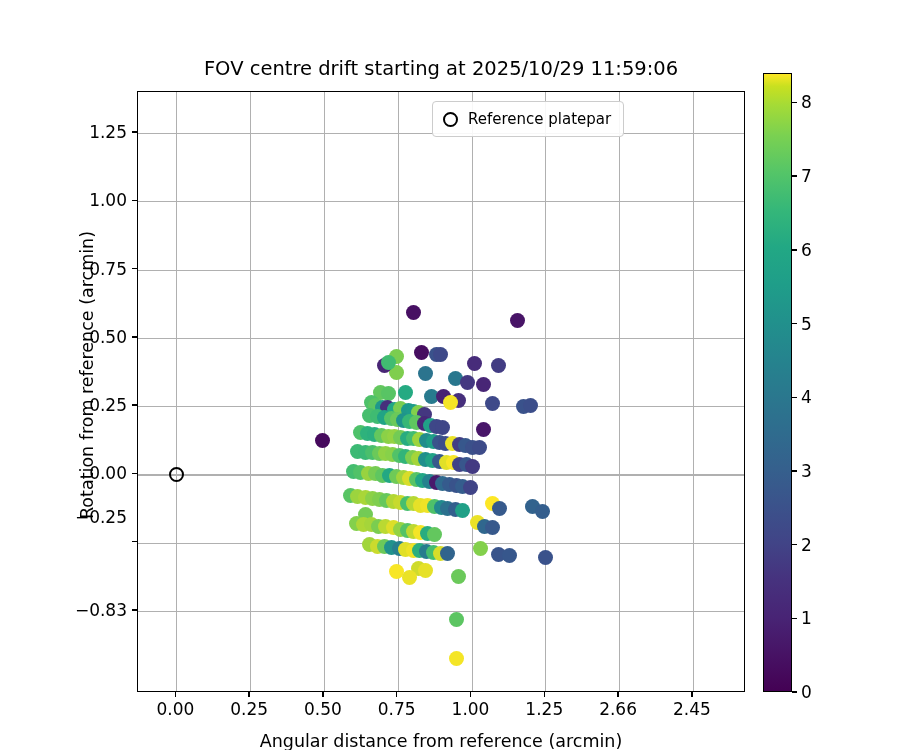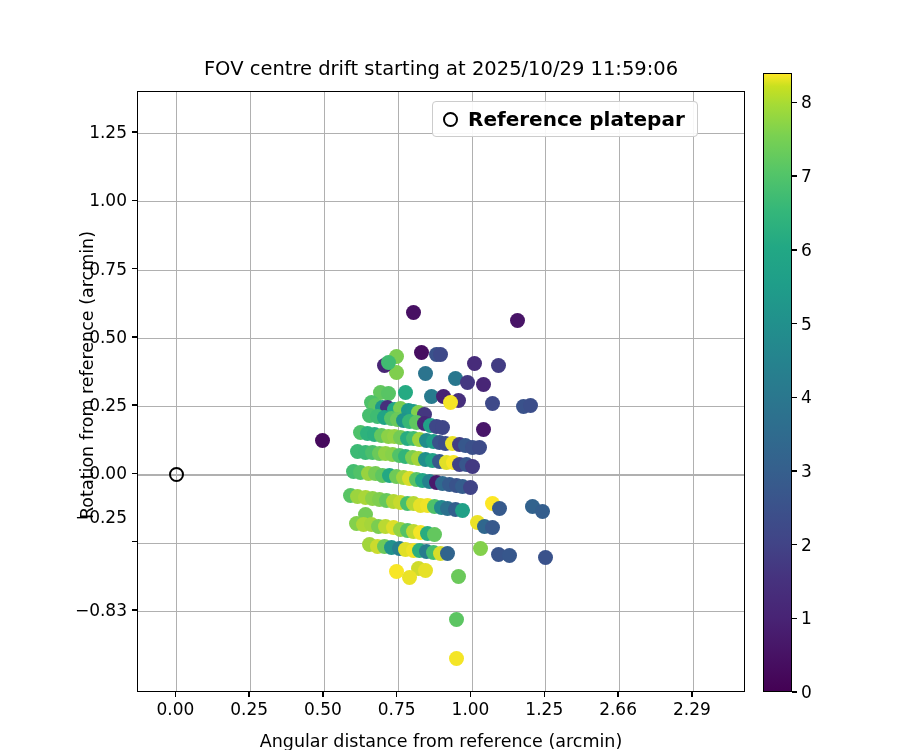--- a/index.html
+++ b/index.html
@@ -140,24 +140,23 @@
   }
   #legend-marker {
     width: 15px;
     height: 15px;
     border: 2px solid #000000;
     border-radius: 50%;
     box-sizing: border-box;
     flex: 0 0 auto;
   }
   #legend-label {
-    font-size: 20px;
+    font-size: 15px;
     color: #000000;
     white-space: nowrap;
-    font-weight: bold;
   }
   
   #colorbar-wrap {
     position: absolute;
     left: 763px;
     top: 42px;
     width: 29px;
     height: 619px;
   }
   #colorbar-gradient {
@@ -393,21 +392,21 @@
       <div class="xtick-label" style="left: 322.942px;">0.50</div>
       <div class="xtick-mark" style="left: 396.728px;"></div>
       <div class="xtick-label" style="left: 396.728px;">0.75</div>
       <div class="xtick-mark" style="left: 470.515px;"></div>
       <div class="xtick-label" style="left: 470.515px;">1.00</div>
       <div class="xtick-mark" style="left: 544.301px;"></div>
       <div class="xtick-label" style="left: 544.301px;">1.25</div>
       <div class="xtick-mark" style="left: 618.087px;"></div>
       <div class="xtick-label" style="left: 618.087px;">2.66</div>
       <div class="xtick-mark" style="left: 691.874px;"></div>
-      <div class="xtick-label" style="left: 691.874px;">2.29</div>
+      <div class="xtick-label" style="left: 691.874px;">2.45</div>
     </div>
   <div id="yticks-layer">
       <div class="ytick-mark" style="top: 579.045px;"></div>
       <div class="ytick-label" style="top: 579.045px;">−0.83</div>
       <div class="ytick-mark" style="top: 510.75px;"></div>
       <div class="ytick-label" style="top: 486px; text-align: right;">−0.25</div>
       <div class="ytick-mark" style="top: 442.455px;"></div>
       <div class="ytick-label" style="top: 442.455px;">0.00</div>
       <div class="ytick-mark" style="top: 374.159px;"></div>
       <div class="ytick-label" style="top: 374.159px;">0.25</div>

